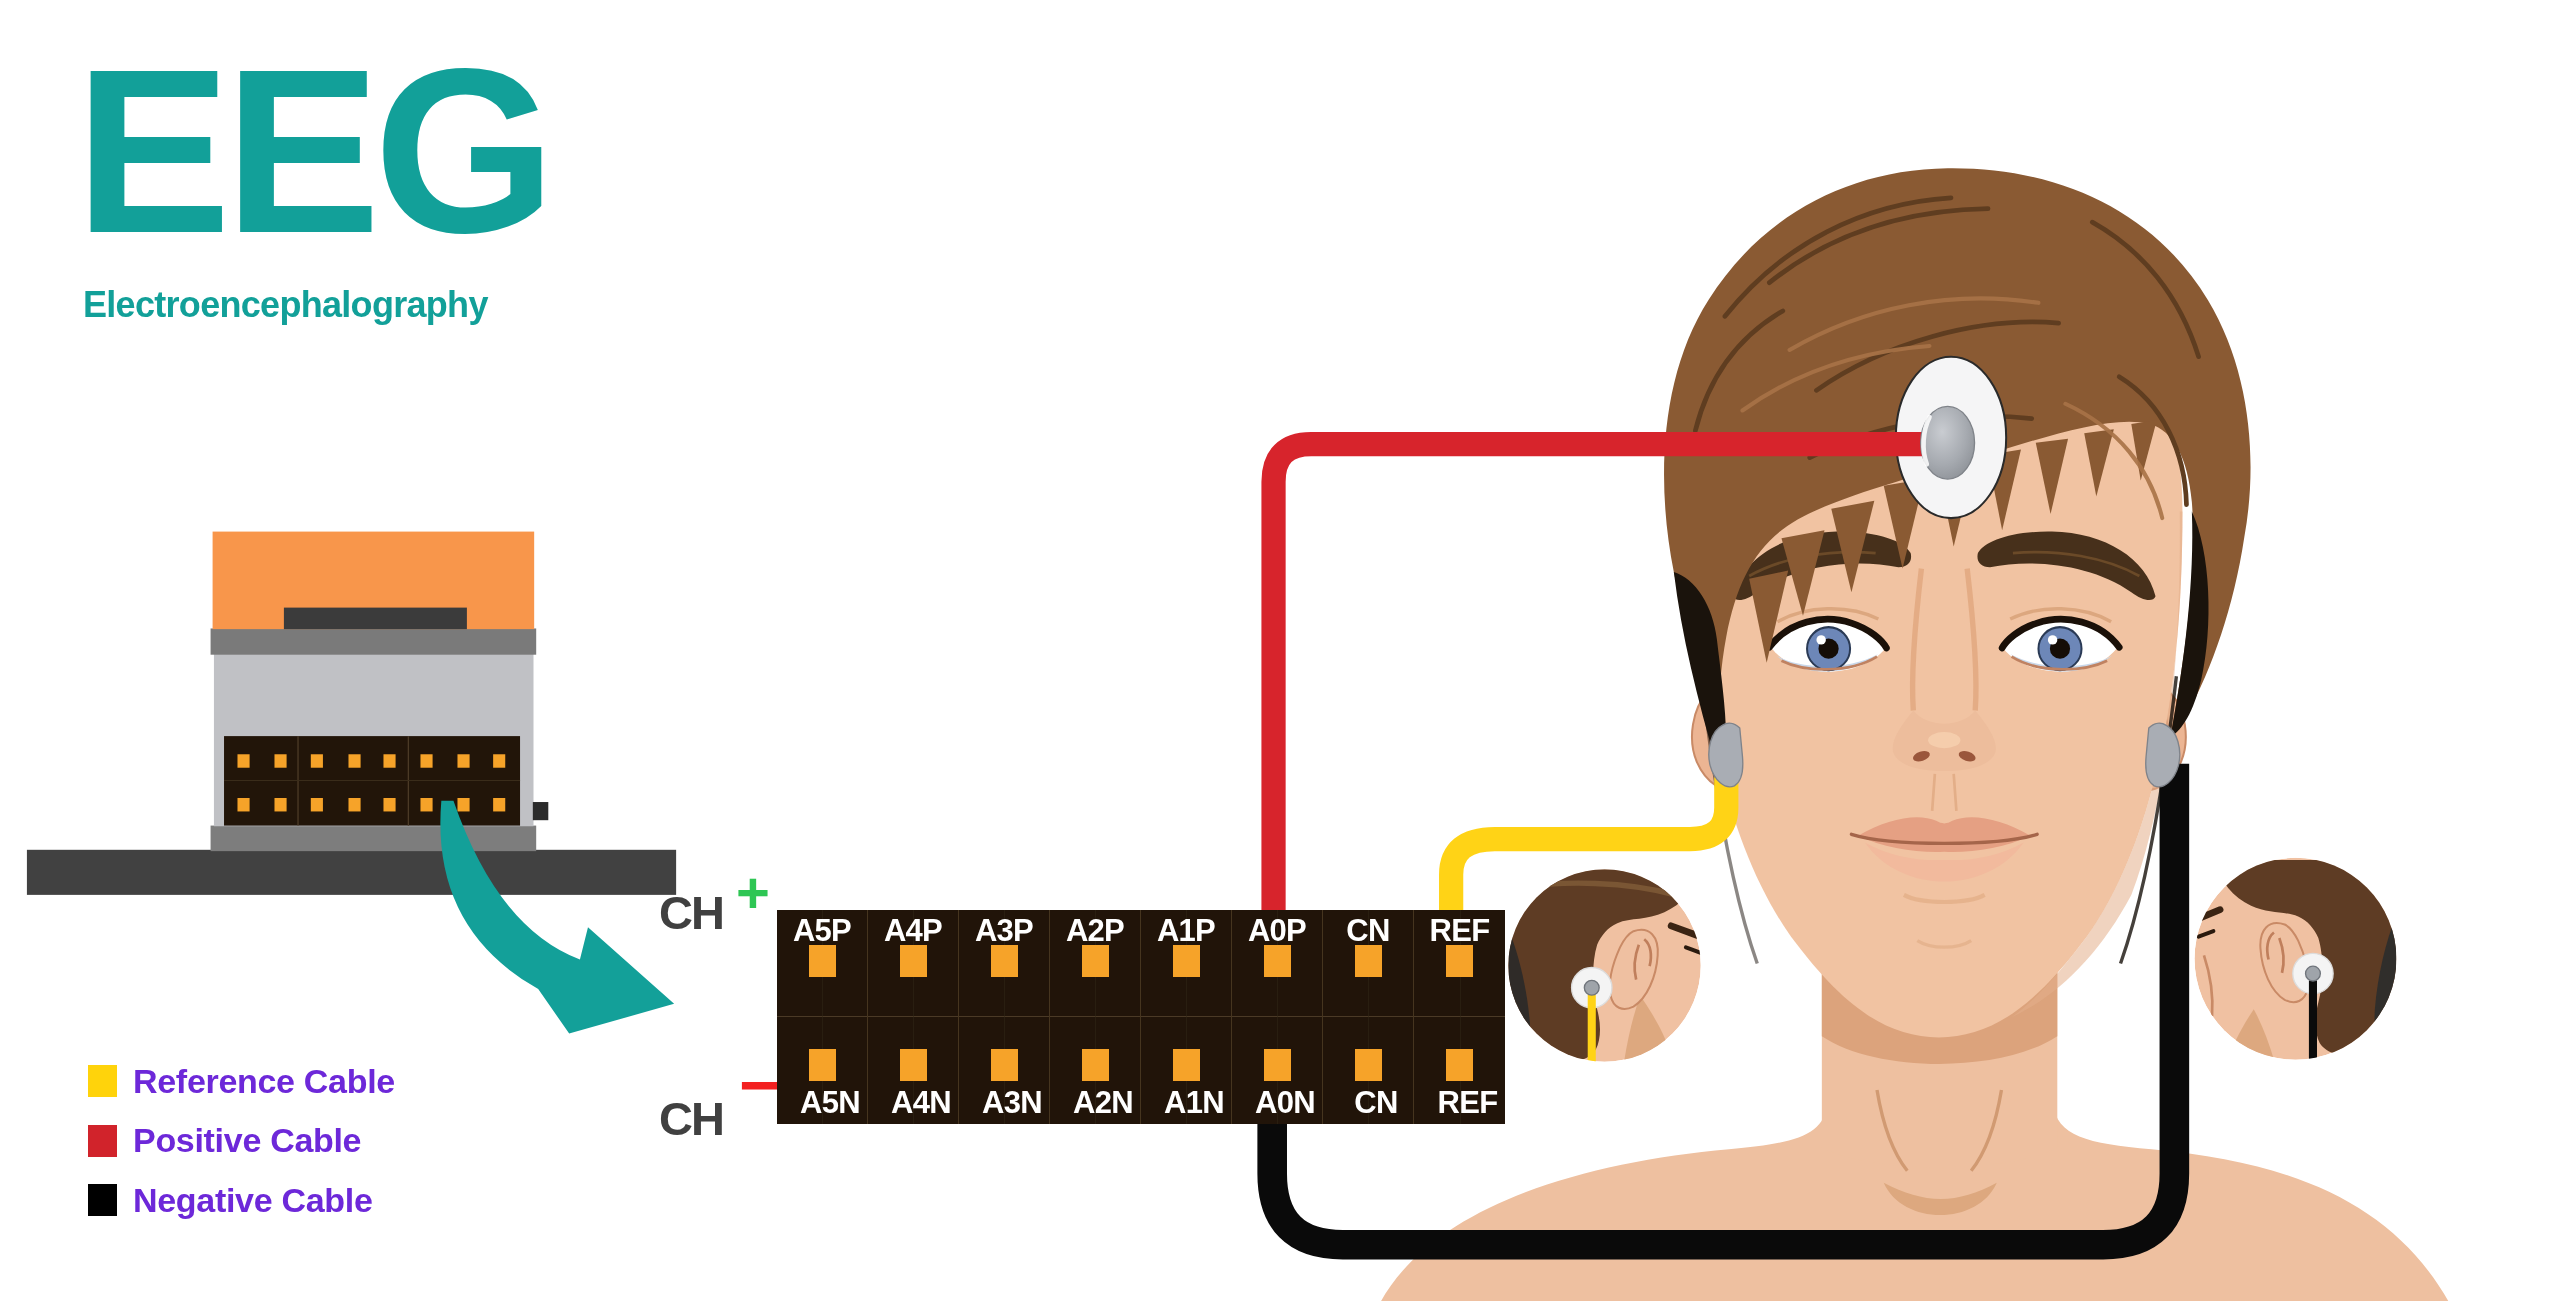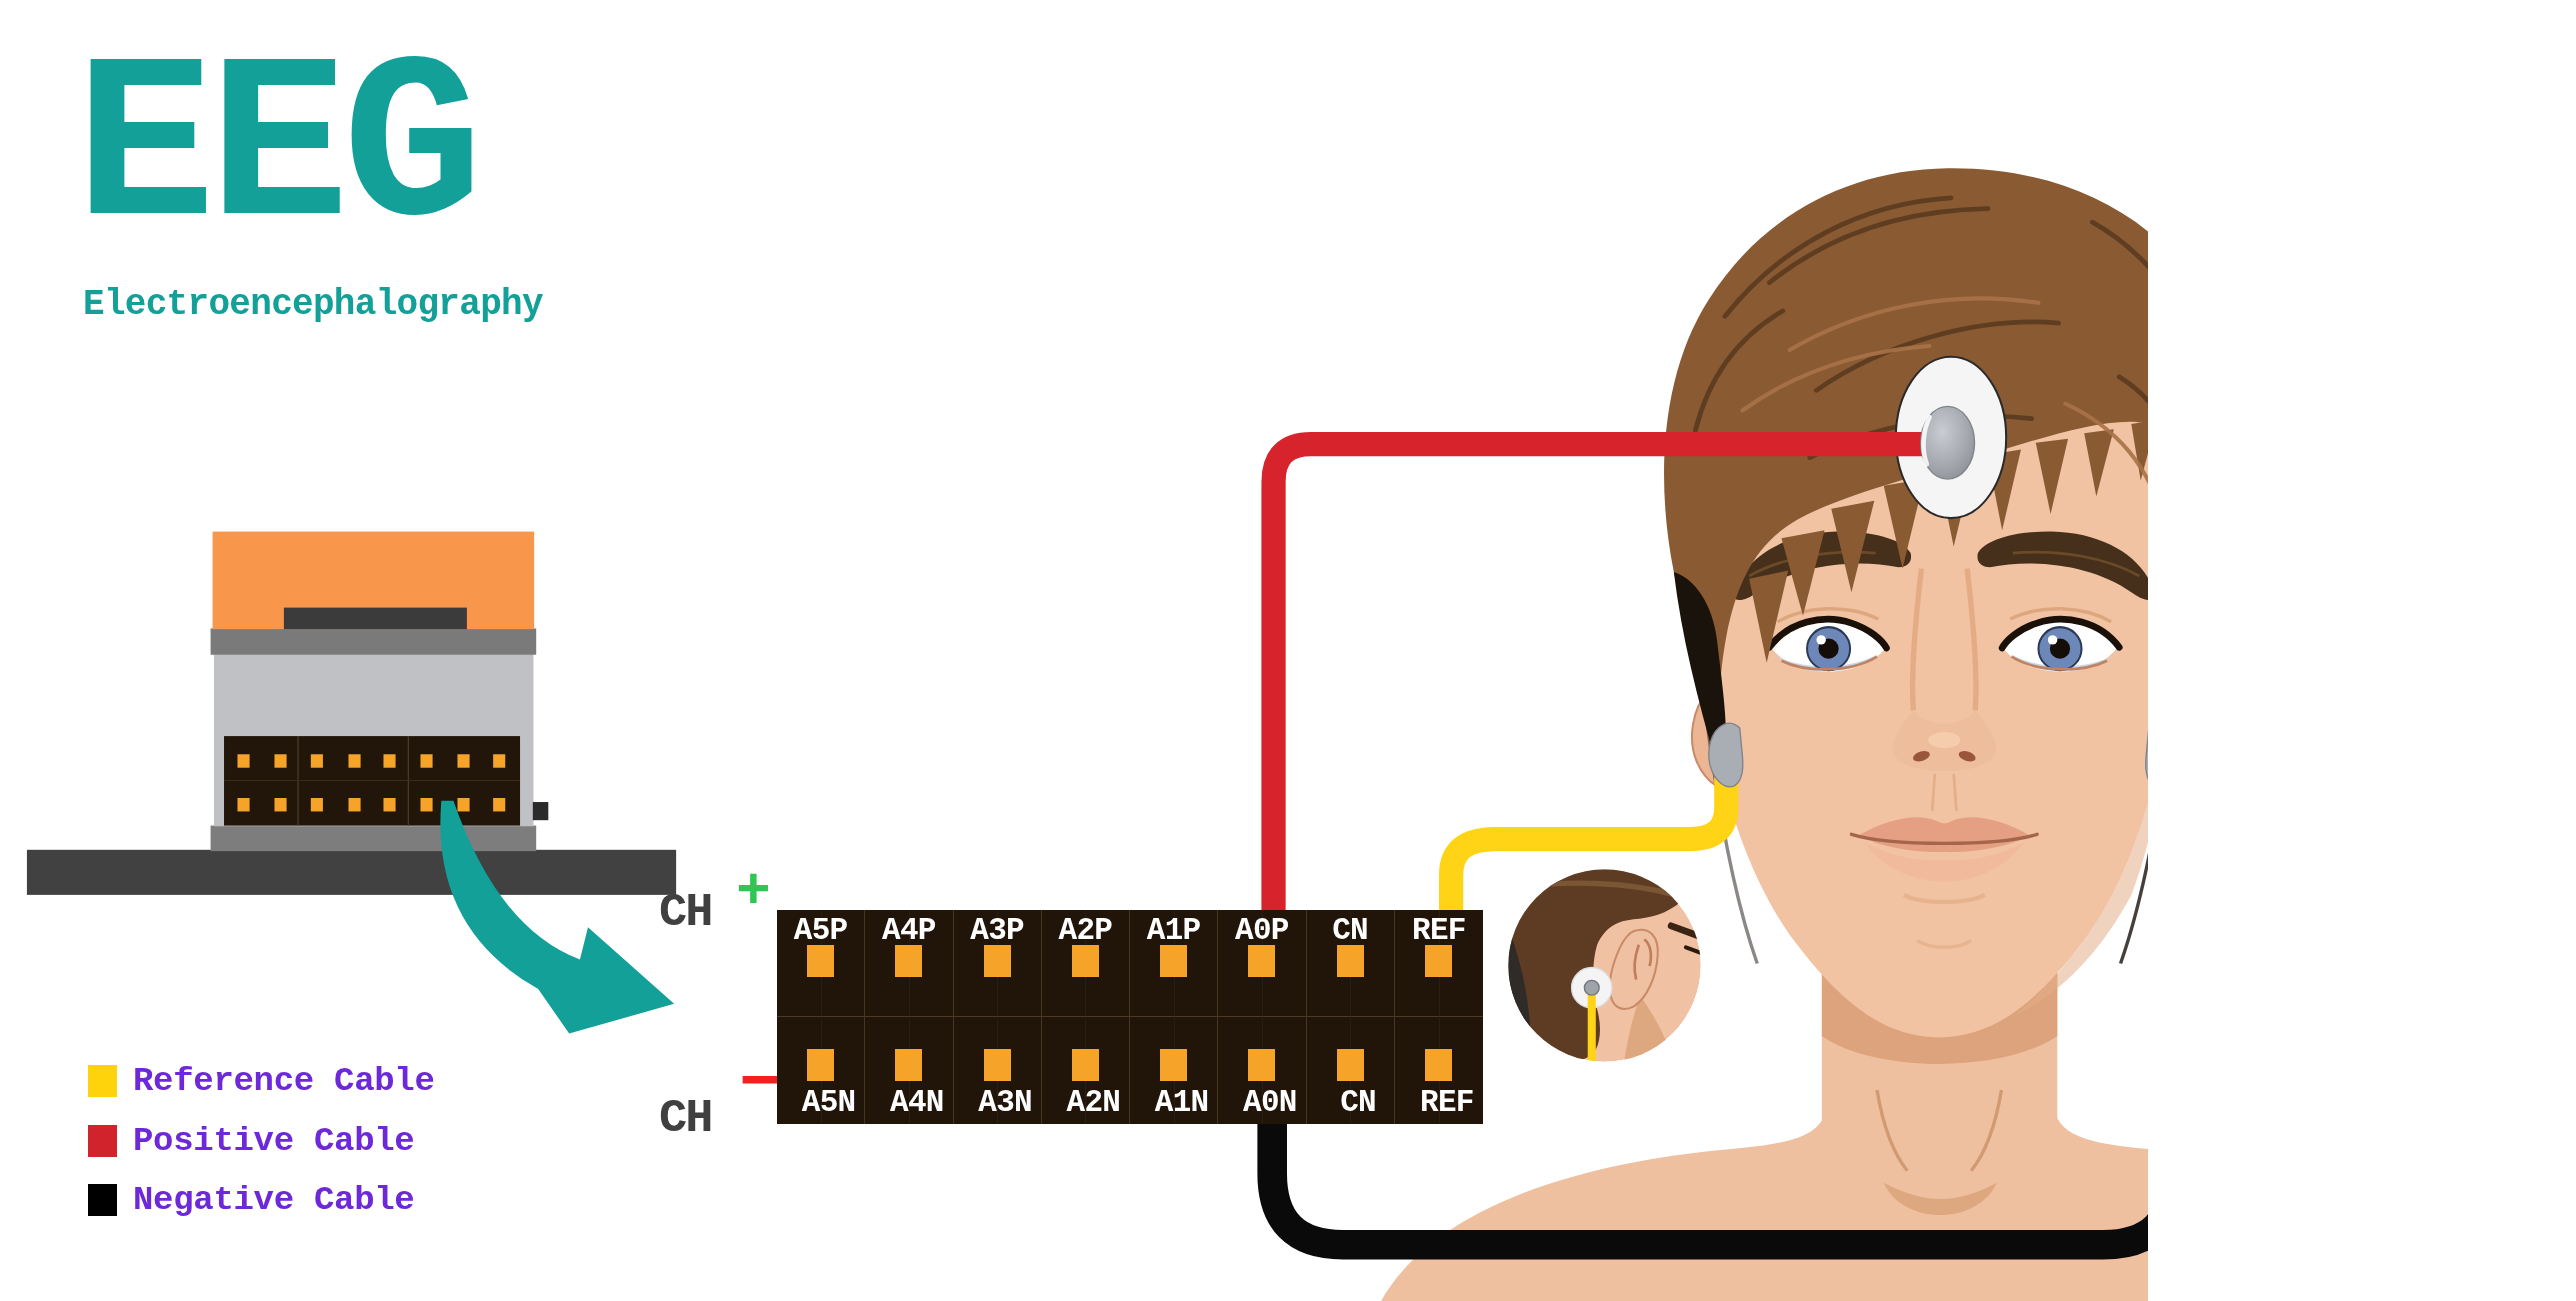--- a/index.html
+++ b/index.html
@@ -1,32 +1,32 @@
 <!DOCTYPE html>
 <html style="font-size:10.8px"><head>
 <meta charset="utf-8">
 <style>
   html,body{margin:0;padding:0;background:#ffffff;}
-  .canvas{position:relative;width:2148px;height:1302px;overflow:hidden;background:#fff;
-          font-family:Liberation Mono, monospace;}
+  .canvas{position:relative;width:2576px;height:1302px;overflow:hidden;background:#fff;
+          font-family:Liberation Sans, sans-serif;}
   svg.illo{position:absolute;left:0;top:0;width:2576px;height:1302px;}
 
   .title{position:absolute;left:75px;top:34px;font-size:234px;font-weight:700;
          letter-spacing:-6.7px;line-height:1;color:#12A099;}
   .subtitle{position:absolute;left:83px;top:284px;font-size:36px;font-weight:700;
             letter-spacing:-0.7px;color:#12A099;}
 
   .ch{position:absolute;font-size:47px;font-weight:800;color:#404040;letter-spacing:-2px;line-height:1;}
   .ch-pos{left:659px;top:889px;}
   .ch-neg{left:659px;top:1095px;}
   .sign{position:absolute;font-weight:900;line-height:1;}
   .sign-plus{left:736px;top:864px;font-size:58px;color:#2EC654;}
   .sign-minus{left:739px;top:1050px;font-size:70px;color:#F32020;}
 
-  .pinout{position:absolute;left:777px;top:910px;width:706px;height:214px;background:#211409;}
+  .pinout{position:absolute;left:777px;top:910px;width:706px;height:214px;background:#211409;padding-left:22px;}
   .pinout .rowline{position:absolute;left:0;top:106px;width:100%;height:1.3px;background:#4b3a26;}
   .pinout .cols{position:absolute;inset:0;display:grid;grid-template-columns:repeat(8,1fr);}
   .pinout .col{position:relative;border-right:0.7px solid #46351f;}
   .pinout .col:last-child{border-right:none;}
   .pinout .col::before{content:"";position:absolute;left:50%;top:0;bottom:0;width:0.7px;background:#32261618;background:#322616;opacity:.55;}
   .plbl{position:absolute;width:100%;text-align:center;font-size:31px;font-weight:700;
         color:#ffffff;letter-spacing:-0.7px;}
   .plbl.top{top:2.7px;}
   .plbl.bot{top:175px;margin-left:8px;}
   .pin{position:absolute;left:50%;margin-left:-13.5px;width:27px;height:32px;background:#F6A329;}

